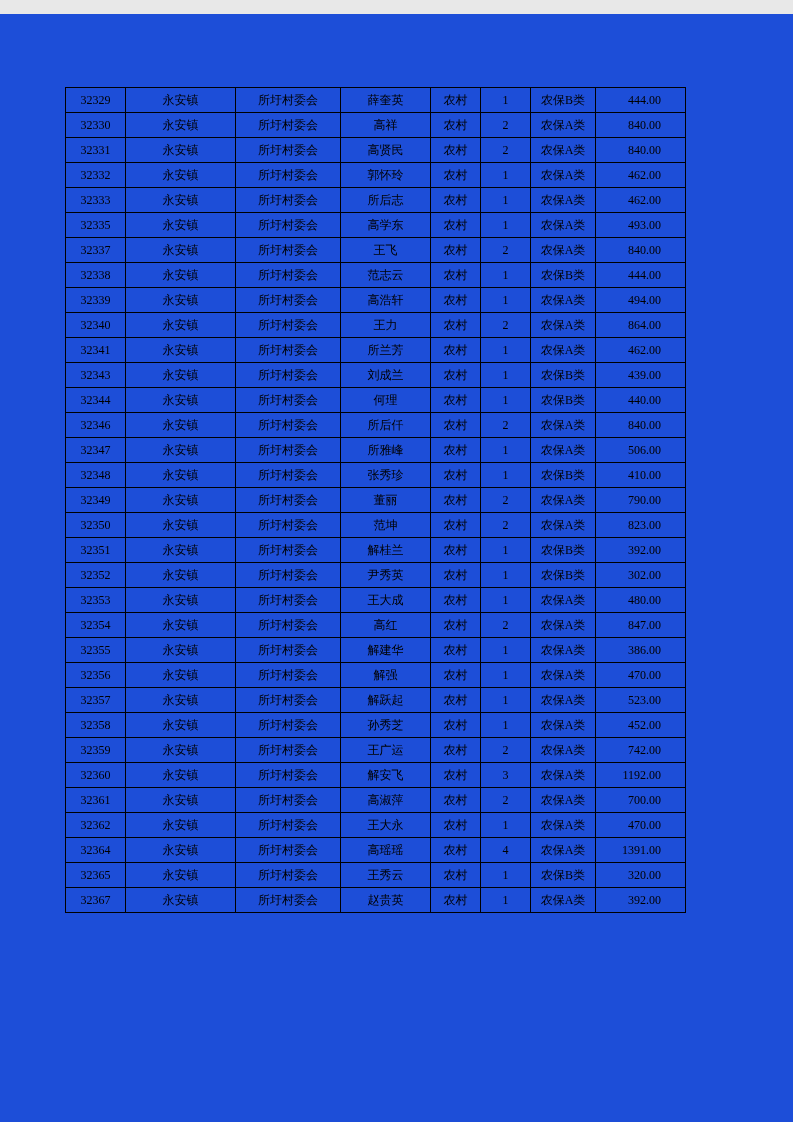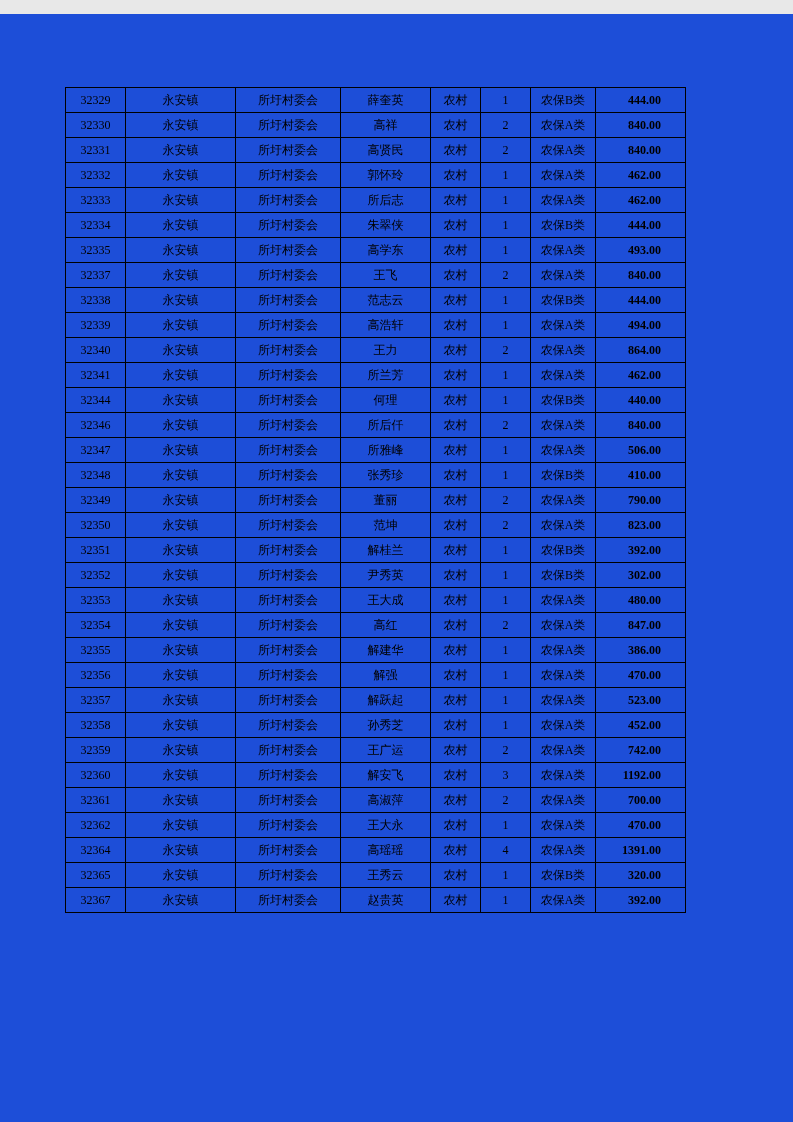--- a/index.html
+++ b/index.html
@@ -31,21 +31,20 @@
     font-size: 12px;
     line-height: 24px;
     color: #000000;
     text-align: center;
     white-space: nowrap;
     overflow: hidden;
   }
   table.roster td.amount {
     text-align: right;
     padding-right: 24px;
-    font-weight: bold;
   }
 </style>
 </head>
 <body>
 
 <div class="page">
   <table class="roster">
     <colgroup>
       <col style="width:60px">
       <col style="width:110px">
@@ -101,60 +100,50 @@
     <td>32333</td>
     <td>永安镇</td>
     <td>所圩村委会</td>
     <td>所后志</td>
     <td>农村</td>
     <td>1</td>
     <td>农保A类</td>
     <td class="amount">462.00</td>
   </tr>
         <tr>
-    <td>32334</td>
-    <td>永安镇</td>
-    <td>所圩村委会</td>
-    <td>朱翠侠</td>
+    <td>32335</td>
+    <td>永安镇</td>
+    <td>所圩村委会</td>
+    <td>高学东</td>
+    <td>农村</td>
+    <td>1</td>
+    <td>农保A类</td>
+    <td class="amount">493.00</td>
+  </tr>
+        <tr>
+    <td>32337</td>
+    <td>永安镇</td>
+    <td>所圩村委会</td>
+    <td>王飞</td>
+    <td>农村</td>
+    <td>2</td>
+    <td>农保A类</td>
+    <td class="amount">840.00</td>
+  </tr>
+        <tr>
+    <td>32338</td>
+    <td>永安镇</td>
+    <td>所圩村委会</td>
+    <td>范志云</td>
     <td>农村</td>
     <td>1</td>
     <td>农保B类</td>
     <td class="amount">444.00</td>
   </tr>
         <tr>
-    <td>32335</td>
-    <td>永安镇</td>
-    <td>所圩村委会</td>
-    <td>高学东</td>
-    <td>农村</td>
-    <td>1</td>
-    <td>农保A类</td>
-    <td class="amount">493.00</td>
-  </tr>
-        <tr>
-    <td>32337</td>
-    <td>永安镇</td>
-    <td>所圩村委会</td>
-    <td>王飞</td>
-    <td>农村</td>
-    <td>2</td>
-    <td>农保A类</td>
-    <td class="amount">840.00</td>
-  </tr>
-        <tr>
-    <td>32338</td>
-    <td>永安镇</td>
-    <td>所圩村委会</td>
-    <td>范志云</td>
-    <td>农村</td>
-    <td>1</td>
-    <td>农保B类</td>
-    <td class="amount">444.00</td>
-  </tr>
-        <tr>
     <td>32339</td>
     <td>永安镇</td>
     <td>所圩村委会</td>
     <td>高浩轩</td>
     <td>农村</td>
     <td>1</td>
     <td>农保A类</td>
     <td class="amount">494.00</td>
   </tr>
         <tr>
@@ -169,20 +158,30 @@
   </tr>
         <tr>
     <td>32341</td>
     <td>永安镇</td>
     <td>所圩村委会</td>
     <td>所兰芳</td>
     <td>农村</td>
     <td>1</td>
     <td>农保A类</td>
     <td class="amount">462.00</td>
+  </tr>
+        <tr>
+    <td>32343</td>
+    <td>永安镇</td>
+    <td>所圩村委会</td>
+    <td>刘成兰</td>
+    <td>农村</td>
+    <td>1</td>
+    <td>农保B类</td>
+    <td class="amount">439.00</td>
   </tr>
         <tr>
     <td>32344</td>
     <td>永安镇</td>
     <td>所圩村委会</td>
     <td>何理</td>
     <td>农村</td>
     <td>1</td>
     <td>农保B类</td>
     <td class="amount">440.00</td>

